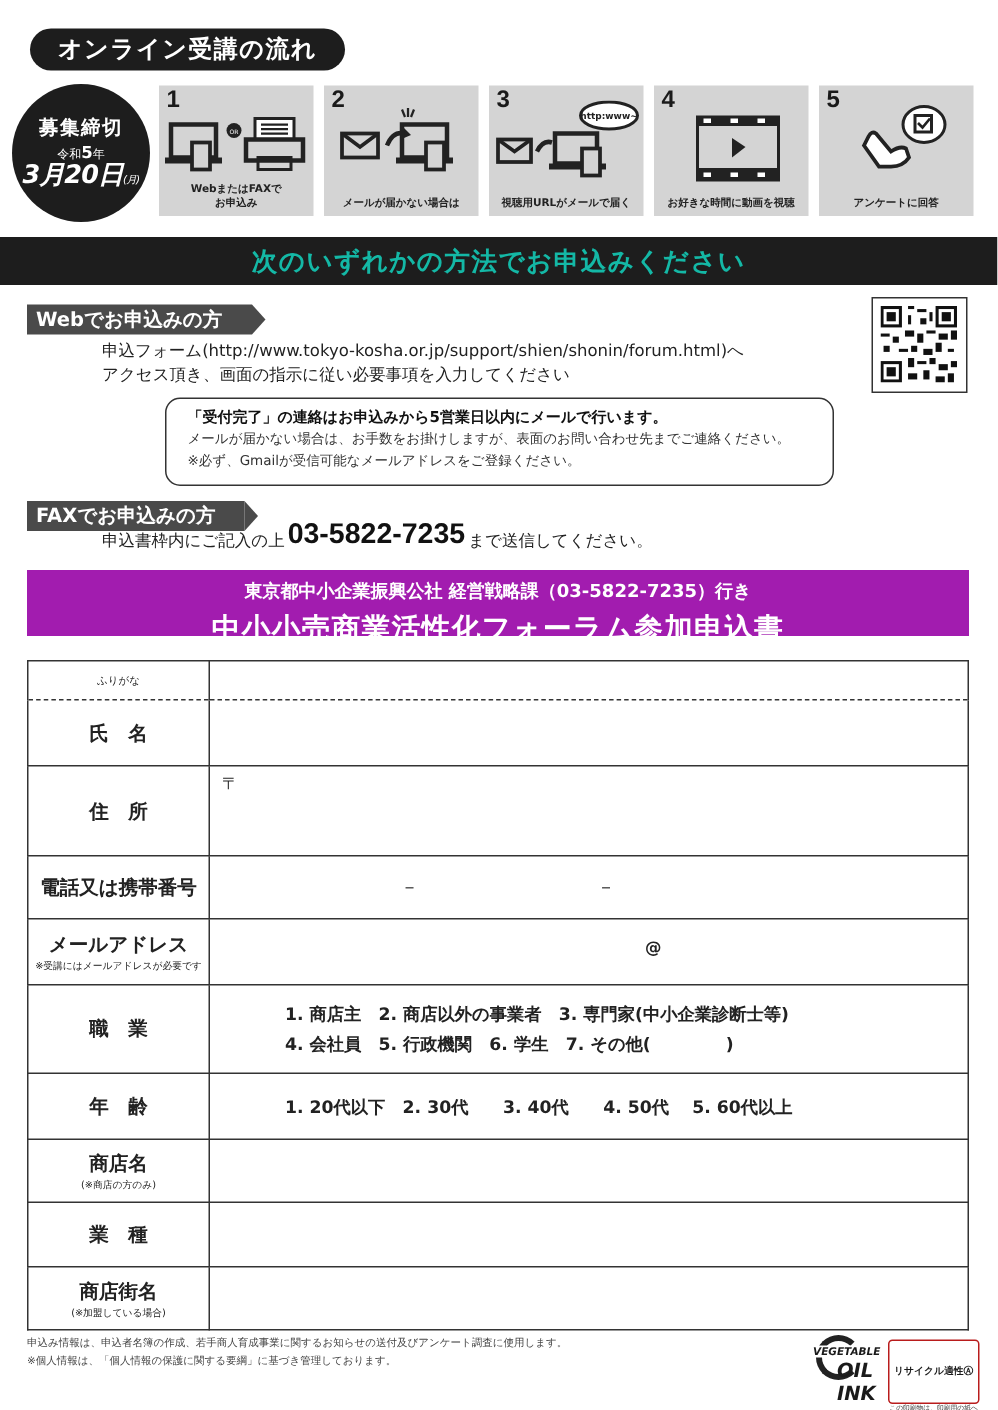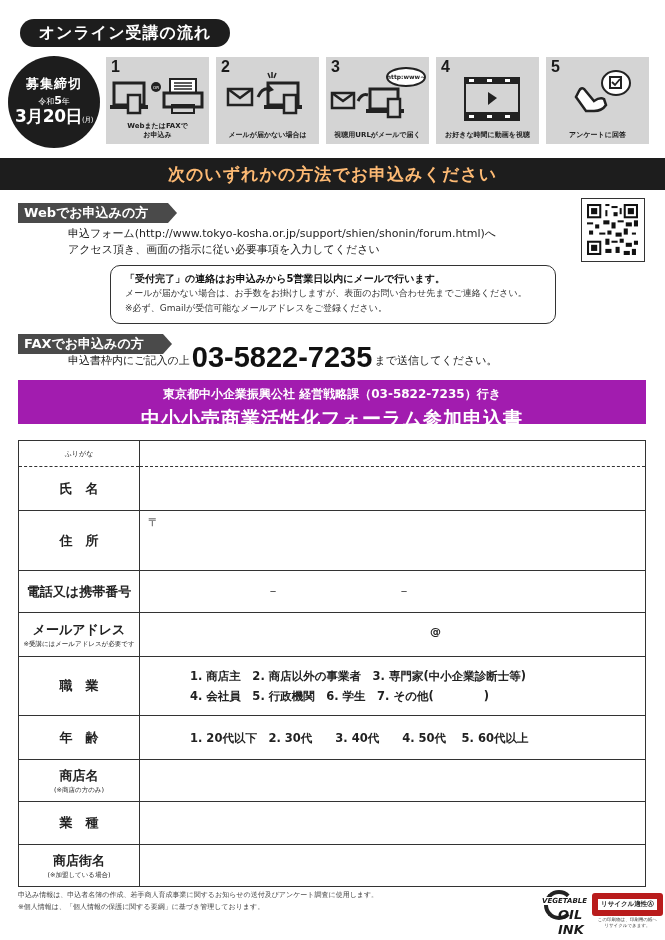--- a/index.html
+++ b/index.html
@@ -5,46 +5,46 @@
   * { box-sizing: border-box; margin: 0; padding: 0; }
   html, body { width: 665px; height: 940px; background: #fff; overflow: hidden; }
   body { font-family: "DejaVu Sans", "Liberation Sans", sans-serif; color: #1a1a1a; position: relative; }
 
   .flow-title { position: absolute; left: 20px; top: 19px; width: 210px; height: 28px; background: #1d1d1d; color: #fff; border-radius: 14px; font-size: 16px; font-weight: bold; display: flex; align-items: center; justify-content: center; letter-spacing: 1px; }
 
   .deadline { position: absolute; left: 8px; top: 56px; width: 92px; height: 92px; border-radius: 50%; background: #1d1d1d; color: #fff; text-align: center; display: flex; flex-direction: column; align-items: center; justify-content: center; }
   .deadline .d1 { font-size: 13px; font-weight: bold; letter-spacing: 1px; }
   .deadline .d2 { font-size: 8px; margin-top: 1px; }
   .deadline .d2 b { font-size: 11px; }
-  .deadline .d3 { font-size: 17px; font-weight: bold; line-height: 18px; letter-spacing: -0.5px; }
+  .deadline .d3 { font-size: 17px; font-weight: bold; line-height: 18px; letter-spacing: -0.5px; font-style: italic; }
   .deadline .d3 small { font-size: 7px; font-weight: normal; }
 
   .steps { position: absolute; left: 106px; top: 57px; display: flex; gap: 7px; }
   .step { width: 103px; height: 87px; background: #d4d4d4; position: relative; }
   .step .num { position: absolute; left: 5px; top: 1px; font-size: 16px; font-weight: bold; font-family: "Liberation Sans", sans-serif; }
   .step .cap { position: absolute; left: 0; right: 0; bottom: 4px; text-align: center; font-size: 7px; line-height: 9px; font-weight: bold; color: #222; }
   .step svg { position: absolute; left: 0; top: 10px; }
 
-  .choose-bar { position: absolute; left: 0; top: 158px; width: 665px; height: 32px; background: #1d1d1d; color: #fdba74; font-size: 17px; font-weight: bold; display: flex; align-items: center; justify-content: center; letter-spacing: 1px; }
+  .choose-bar { position: absolute; left: 0; top: 158px; width: 665px; height: 32px; background: #1d1d1d; color: #14b8a6; font-size: 17px; font-weight: bold; display: flex; align-items: center; justify-content: center; letter-spacing: 1px; }
 
   .tag { position: absolute; height: 20px; background: #4a4a4a; color: #fff; font-size: 13px; font-weight: bold; display: flex; align-items: center; padding-left: 6px; }
   .tag::after { content: ""; position: absolute; right: -9px; top: 0; border-left: 9px solid #4a4a4a; border-top: 10px solid transparent; border-bottom: 10px solid transparent; }
   .tag-web { left: 18px; top: 203px; width: 150px; }
   .tag-fax { left: 18px; top: 334px; width: 145px; }
 
   .web-text { position: absolute; left: 68px; top: 226px; font-size: 11px; line-height: 16px; color: #222; }
 
   .qr { position: absolute; left: 581px; top: 198px; width: 64px; height: 64px; border: 1.5px solid #333; background: #fff; padding: 5px; }
 
   .notice { position: absolute; left: 110px; top: 265px; width: 446px; height: 59px; border: 1.5px solid #333; border-radius: 10px; padding: 5px 14px; font-size: 9px; line-height: 15px; color: #333; }
   .notice .n1 { font-weight: bold; color: #111; font-size: 10px; }
 
   .fax-line { position: absolute; left: 68px; top: 342px; display: flex; align-items: flex-end; color: #222; }
   .fax-line .pre { font-size: 11px; margin-bottom: 4px; }
-  .fax-line .big { font-size: 29px; font-weight: bold; font-family: "Liberation Sans", sans-serif; line-height: 30px; margin: 0 2px; color: #111; }
+  .fax-line .big { font-size: 19px; font-weight: bold; font-family: "Liberation Sans", sans-serif; line-height: 30px; margin: 0 2px; color: #111; }
   .fax-line .post { font-size: 11px; margin-bottom: 4px; }
 
   .form-head { position: absolute; left: 18px; top: 380px; width: 628px; height: 44px; background: #a21caf; color: #fff; text-align: center; }
   .form-head .h1 { font-size: 12px; margin-top: 6px; font-weight: bold; }
   .form-head .h2 { font-size: 19px; font-weight: bold; margin-top: 3px; letter-spacing: 1px; }
 
   table.form { position: absolute; left: 18px; top: 440px; width: 628px; border-collapse: collapse; }
   table.form td { border: 1.5px solid #333; vertical-align: middle; }
   td.lab { width: 121px; text-align: center; font-weight: bold; font-size: 13px; color: #222; }
   td.lab .sub { display: block; font-size: 6.5px; font-weight: normal; margin-top: 1px; }
@@ -53,21 +53,21 @@
   tr.furi td { border-bottom: 1px dashed #333; }
   tr.name td { border-top: none; }
   .opts { padding-left: 50px; font-weight: bold; font-size: 11.5px; line-height: 20px; }
 
   .footer { position: absolute; left: 18px; top: 889px; font-size: 7px; line-height: 12px; color: #444; }
   .veg { position: absolute; left: 540px; top: 890px; width: 50px; height: 30px; }
   .veg .ring { position: absolute; left: 4px; top: 0; width: 30px; height: 30px; border-radius: 50%; border: 4px solid #222; border-right-color: transparent; }
   .veg .t1 { position: absolute; left: 2px; top: 7px; font-size: 7px; font-weight: bold; font-style: italic; background: #fff; }
   .veg .t2 { position: absolute; left: 18px; top: 17px; font-size: 13px; font-weight: bold; font-style: italic; }
   .recycle { position: absolute; left: 592px; top: 893px; }
-  .recycle .rb { border: 6px solid #b91c1c; border-radius: 3px; font-size: 6.5px; padding: 1px 3px; font-weight: bold; }
+  .recycle .rb { border: 1px solid #b91c1c; border-radius: 3px; font-size: 6.5px; padding: 16px 3px; font-weight: bold; }
   .recycle .rt { font-size: 4.5px; line-height: 6px; text-align: center; margin-top: 1px; color: #333; }
 </style>
 </head>
 <body>
 
 <div class="flow-title">オンライン受講の流れ</div>
 
 <div class="deadline">
   <div class="d1">募集締切</div>
   <div class="d2"><span>令和</span><b>5</b><span>年</span></div>

